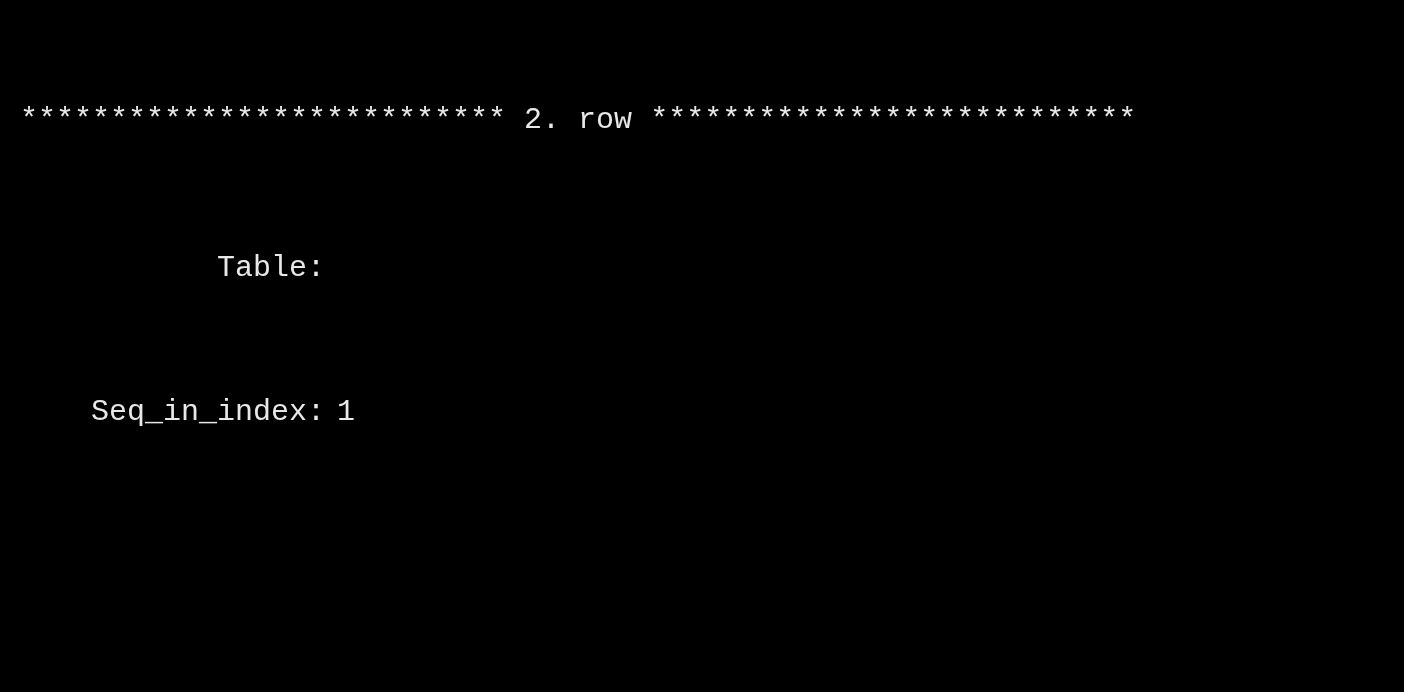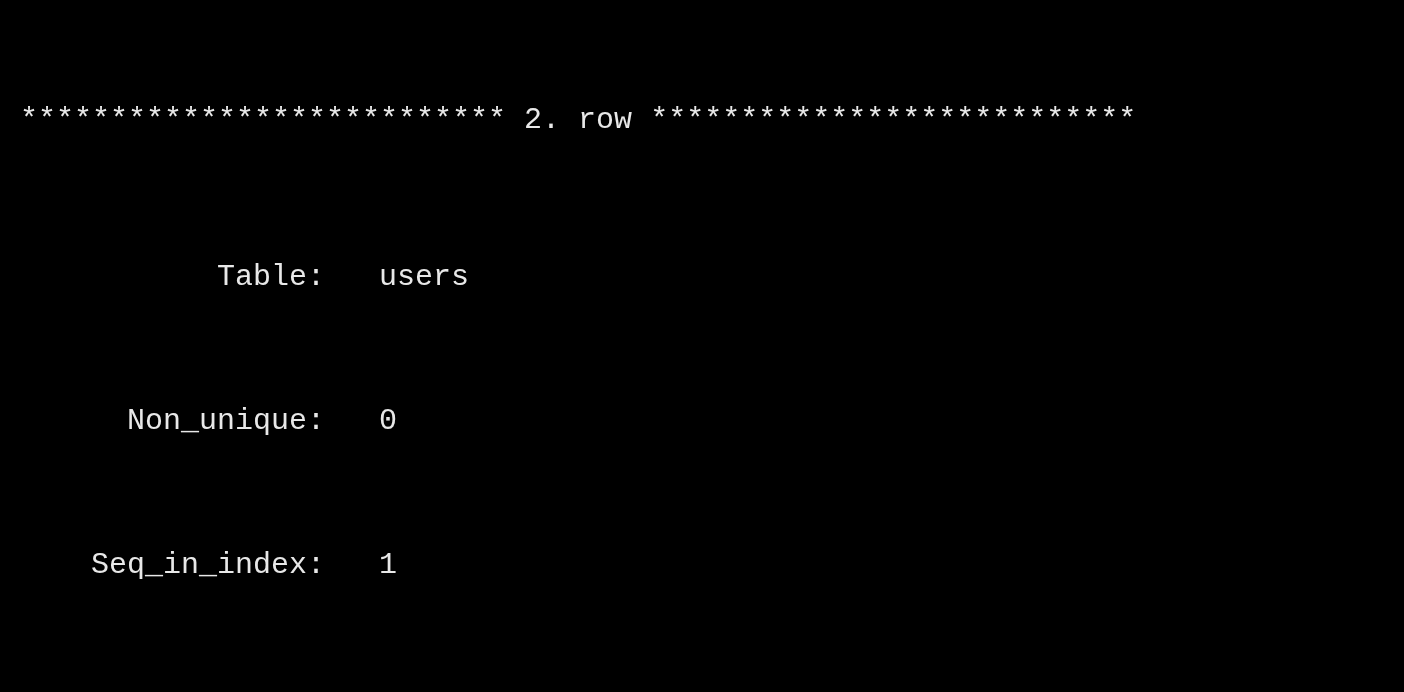--- a/index.html
+++ b/index.html
@@ -16,42 +16,40 @@
       padding: 0 20px;
       width: 1404px;
       height: 692px;
       overflow: hidden;
     }
     .terminal-output {
       white-space: pre;
     }
     .row-header {
       text-align: left;
-      margin-bottom: 13px;
+      margin-bottom: 4px;
     }
     .field-line {
       display: flex;
-      gap: 42px;
     }
     .field-label {
       width: 305px;
       text-align: right;
       padding-right: 0;
     }
     .field-value {
       padding-left: 12px;
     }
   </style>
 </head>
 <body>
 
 <div class="terminal-output">
   <div class="row-header"><span>***************************</span><span> 2. row </span><span>***************************</span></div>
-  <div class="field-line"><span class="field-label">Table:</span><span class="field-value">users</span></div>
-  <div class="field-line"><span class="field-label">Non_unique:</span><span class="field-value">0</span></div>
+  <div class="field-line"><span class="field-label">Table:</span></div>
   <div class="field-line"><span class="field-label">Seq_in_index:</span><span class="field-value">1</span></div>
   
   
   
   
   
   
   
   
   

